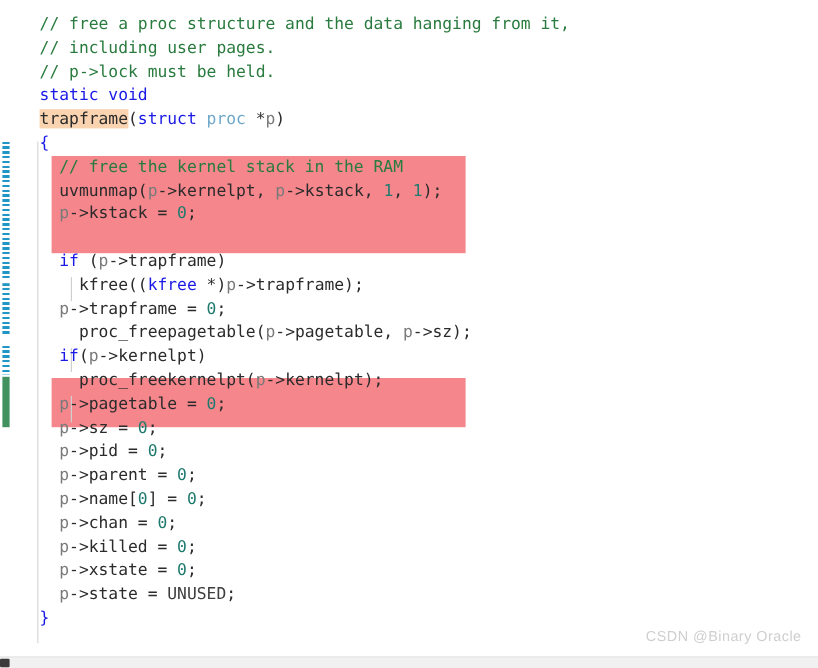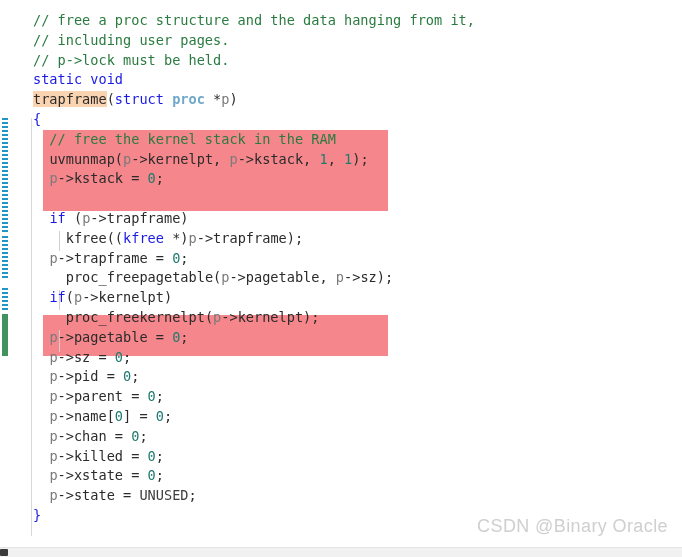--- a/index.html
+++ b/index.html
@@ -102,34 +102,34 @@
     width: 1px;
     background: #cfcfcf;
   }
 
   
   .t-comment  { color: #2a7b3f; }
   .t-keyword  { color: #1a1ae6; }
   .t-plain    { color: #2b2b2b; }
   .t-param    { color: #7a7a7a; }
   .t-num      { color: #1f7a6e; }
-  .t-type     { color: #6fa8c9; font-weight: bold; }
+  .t-type     { color: #6fa8c9; }
   .t-const    { color: #3d3d3d; }
 
   .hl-name {
     background: #fad3b0;
   }
 
   
   .watermark {
     position: absolute;
     right: 14px;
     bottom: 20px;
     font-family: "Liberation Sans", sans-serif;
-    font-size: 18px;
+    font-size: 12px;
     color: #cfcfcf;
     letter-spacing: 0.4px;
     user-select: none;
   }
 
   
   .h-scrollbar {
     position: absolute;
     left: 0;
     bottom: 0;

